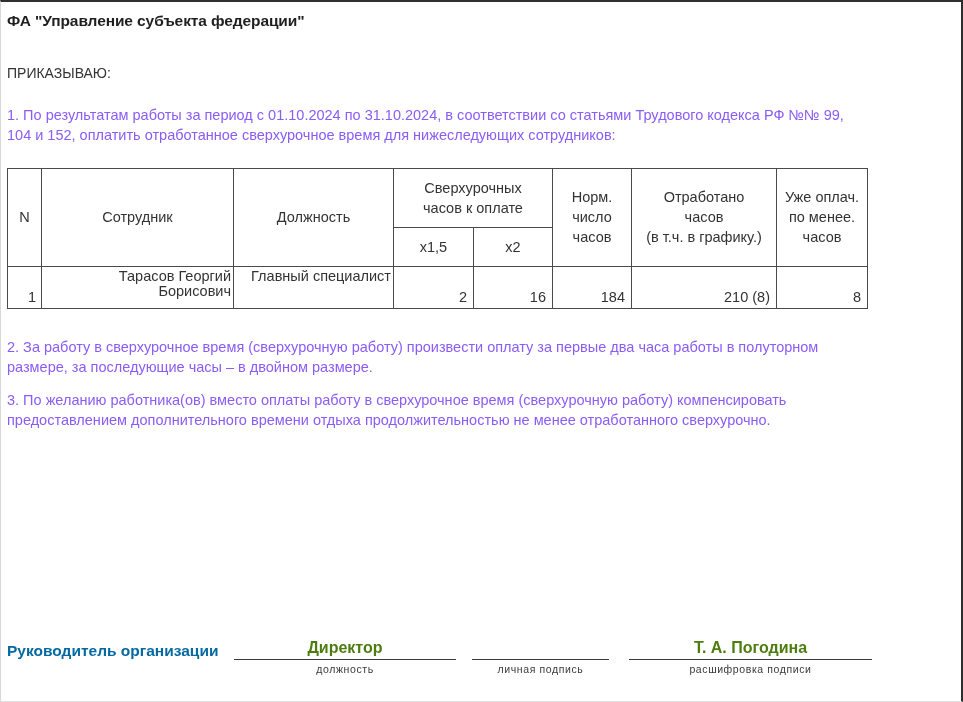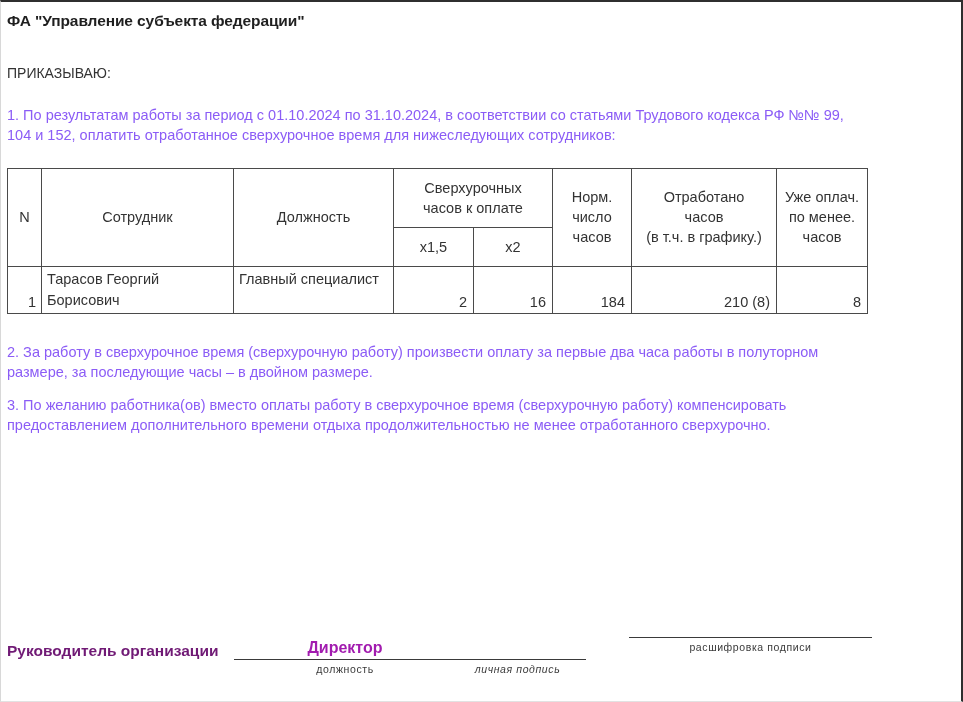--- a/index.html
+++ b/index.html
@@ -103,23 +103,23 @@
   .col-worked { width: 145px; }
   .col-paid   { width: 91px; }
 
   table.main td.num {
     text-align: right;
     padding: 0 6px 3px 0;
     vertical-align: bottom;
     height: 38px;
   }
   table.main td.txt {
-    text-align: left;
+    text-align: right;
     padding: 2px 2px 2px 5px;
-    line-height: 21px;
+    line-height: 15px;
     vertical-align: top;
     margin-left: 12px;
   }
   table.main td.rownum {
     text-align: right;
     padding: 0 5px 3px 0;
     vertical-align: bottom;
   }
 
   
@@ -129,47 +129,47 @@
     bottom: 18px;
     width: 880px;
     height: 46px;
   }
   .sig-label {
     position: absolute;
     left: 0;
     top: 5px;
     font-size: 15.5px;
     font-weight: bold;
-    color: #701a75;
+    color: #0369a1;
     white-space: nowrap;
   }
   .sig-field { position: absolute; top: 0; }
   .sig-field .sig-value {
     text-align: center;
     font-size: 16px;
     font-weight: bold;
-    color: #a21caf;
+    color: #4d7c0f;
     height: 22px;
     line-height: 22px;
     white-space: nowrap;
   }
   .sig-field .sig-rule {
     border-bottom: 1.5px solid #3a3a3a;
     height: 0;
   }
   .sig-field .sig-caption {
     text-align: center;
     font-size: 10.5px;
     color: #3a3a3a;
     letter-spacing: 0.6px;
     padding-top: 3px;
     white-space: nowrap;
   }
   .sig-pos   { left: 227px; width: 222px; }
-  .sig-sign  { left: 442px; width: 137px; font-style: italic; }
+  .sig-sign  { left: 465px; width: 137px; }
   .sig-name  { left: 622px; width: 243px; }
 </style>
 </head>
 <body>
 
 <div class="page">
   <div class="inner">
 
     <div class="org-name">ФА "Управление субъекта федерации"</div>
 
@@ -247,19 +247,20 @@
         <div class="sig-caption">должность</div>
       </div>
 
       <div class="sig-field sig-sign">
         <div class="sig-value"></div>
         <div class="sig-rule"></div>
         <div class="sig-caption">личная подпись</div>
       </div>
 
       <div class="sig-field sig-name">
+        <div class="sig-value">Т. А. Погодина</div>
         <div class="sig-rule"></div>
         <div class="sig-caption">расшифровка  подписи</div>
       </div>
     </div>
 
   </div>
 </div>
 
 </body></html>

